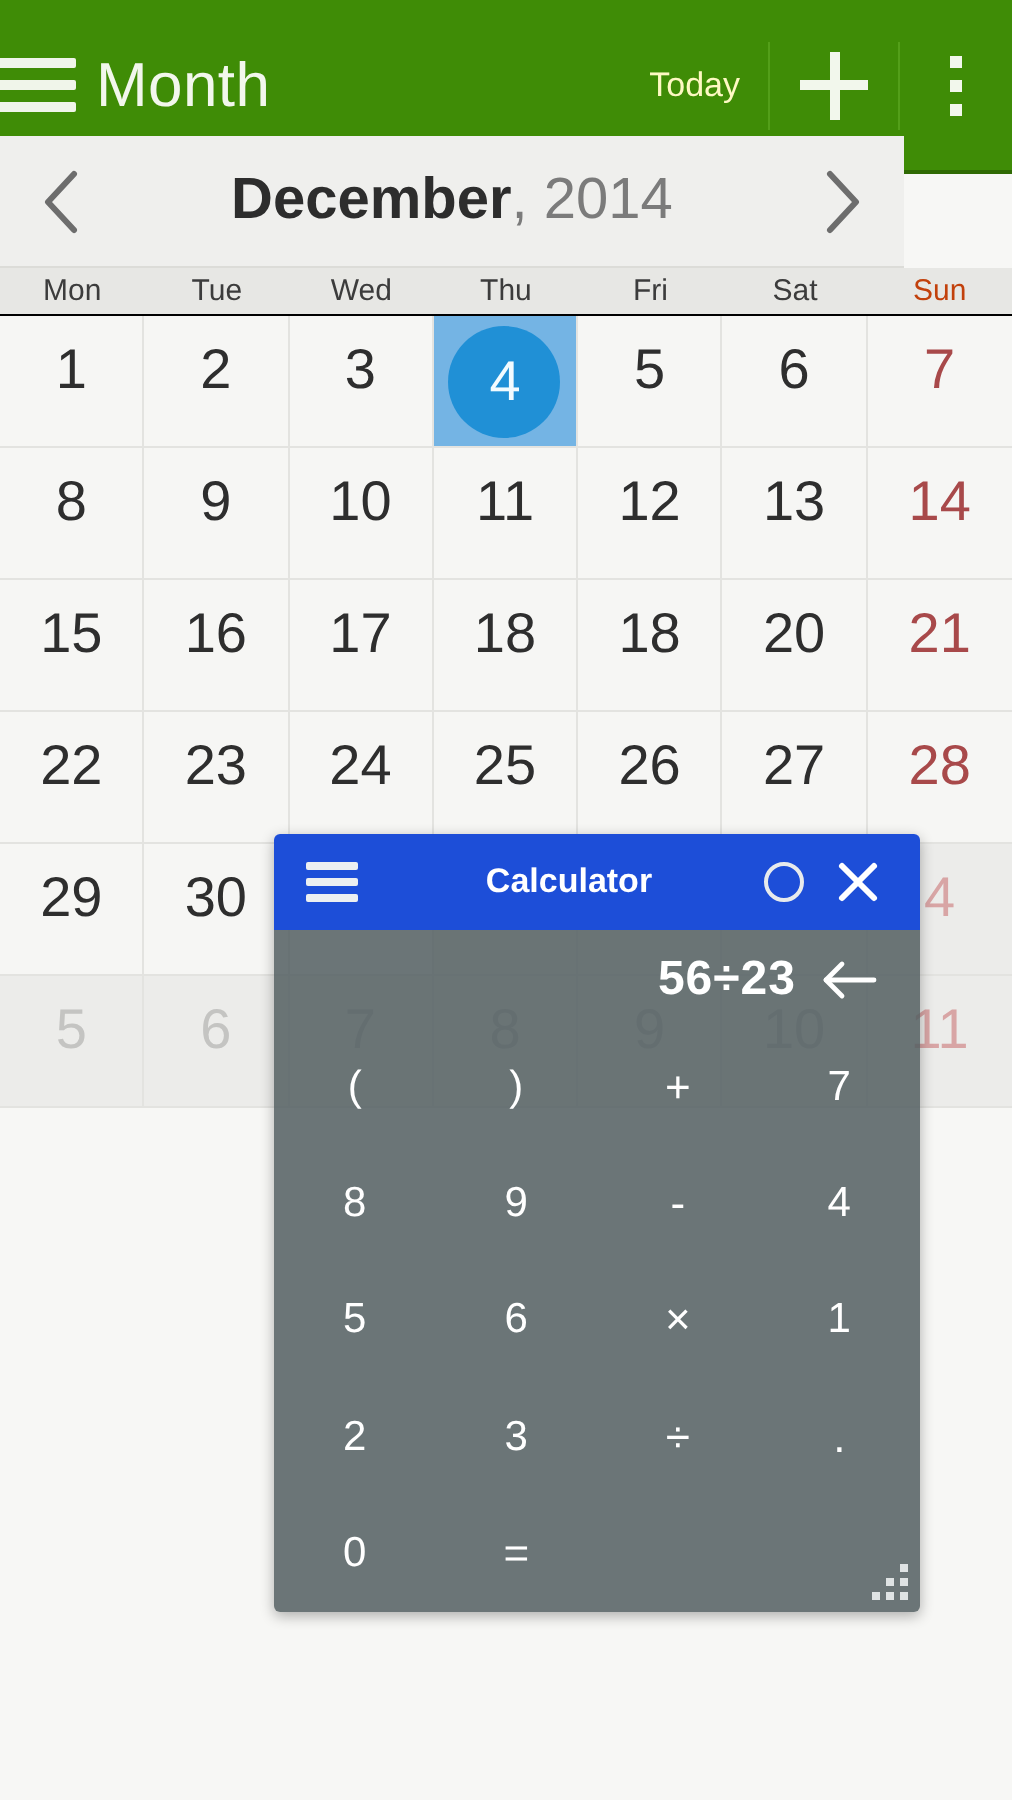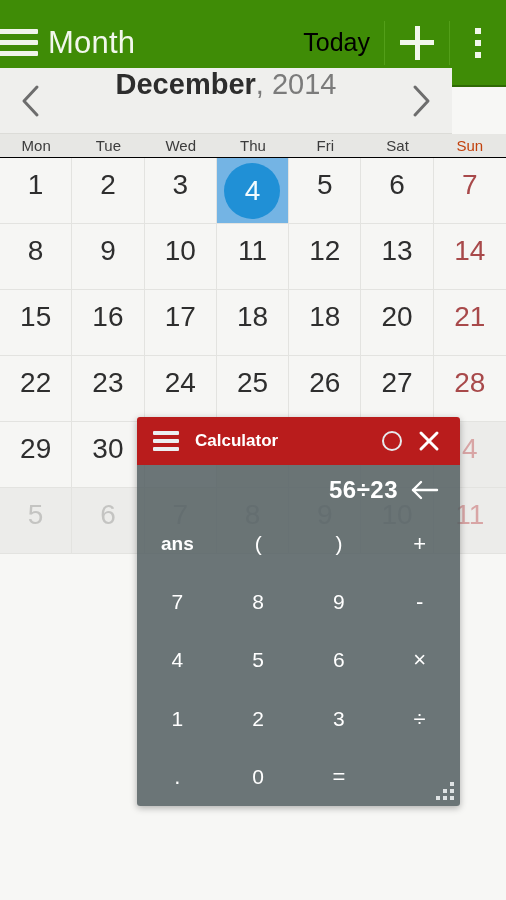--- a/index.html
+++ b/index.html
@@ -24,40 +24,40 @@
     display:flex; flex-direction:column; justify-content:center;
     align-items:center; gap:6px; cursor:pointer;
   }
   #hamburger i{ display:block; width:40px; height:5px; background:#f0f5ea; border-radius:1px;}
   #ab-title{
     color:#f2f7ec; font-size:31px; font-weight:400; margin-left:6px;
     letter-spacing:.2px; white-space:nowrap;
   }
   #ab-spacer{ flex:1; }
   #today-btn{
-    color:#000000; font-size:25px; padding:0 14px; cursor:pointer; white-space:nowrap;
+    color:#fef9c3; font-size:17px; padding:0 14px; cursor:pointer; white-space:nowrap;
   }
   .ab-div{ width:1px; height:44px; background:#5ba520; opacity:.75; }
   #plus-btn{
     width:64px; height:68px; display:flex; align-items:center; justify-content:center;
     cursor:pointer; position:relative;
   }
   #plus-btn .hb{ position:absolute; width:34px; height:5px; background:#f2f7ec; }
   #plus-btn .vb{ position:absolute; width:5px; height:34px; background:#f2f7ec; }
   #more-btn{
     width:56px; height:68px; display:flex; flex-direction:column;
     align-items:center; justify-content:center; gap:6px; cursor:pointer;
   }
   #more-btn i{ display:block; width:6px; height:6px; background:#f2f7ec; }
 
   
   #monthbar{
     position:absolute; left:0; top:68px; width:452px; height:66px;
     background:#efefed;
-    display:flex; align-items:flex-start;
+    display:flex; align-items:center;
     border-bottom:1px solid #dcdcd8;
   }
   .navarrow{
     width:62px; height:66px; display:flex; align-items:center; justify-content:center;
     cursor:pointer;
   }
   .navarrow svg{ display:block; }
   #monthtitle{
     flex:1; text-align:center; font-size:29px; color:#3a3a3a; white-space:nowrap;
   }
@@ -106,22 +106,23 @@
     background:#f7f7f5;
   }
 
   
   #calc{
     position:absolute; left:137px; top:417px; width:323px; height:389px;
     border-radius:3px; overflow:hidden;
     box-shadow:0 2px 7px rgba(0,0,0,.30);
   }
   #calc-title{
-    height:48px; background:#b91c1c; display:flex; align-items:center;
+    height:48px; background:#1d4ed8; display:flex; align-items:center;
     padding:0 12px;
+    text-align:center;
   }
   #calc-ham{
     width:34px; height:48px; display:flex; flex-direction:column;
     justify-content:center; align-items:center; gap:4px; cursor:pointer;
   }
   #calc-ham i{ display:block; width:26px; height:4px; background:#eceff1; border-radius:1px;}
   #calc-name{
     color:#ffffff; font-size:17px; font-weight:700; margin-left:12px; flex:1;
     white-space:nowrap;
   }
@@ -297,21 +298,20 @@
     <div id="calc-display">
       <div id="calc-expr">56÷23</div>
       <div id="calc-back">
         <svg width="30" height="22" viewBox="0 0 30 22">
             <line x1="28" y1="11" x2="4" y2="11" stroke="#ffffff" stroke-width="2.4" stroke-linecap="round"></line>
             <polyline points="12,3 4,11 12,19" fill="none" stroke="#ffffff" stroke-width="2.4" stroke-linecap="round" stroke-linejoin="round"></polyline>
           </svg>
       </div>
     </div>
     <div id="keys">
-        <div class="key bold">ans</div>
         <div class="key">(</div>
         <div class="key">)</div>
         <div class="key op">+</div>
         <div class="key">7</div>
         <div class="key">8</div>
         <div class="key">9</div>
         <div class="key op">-</div>
         <div class="key">4</div>
         <div class="key">5</div>
         <div class="key">6</div>

